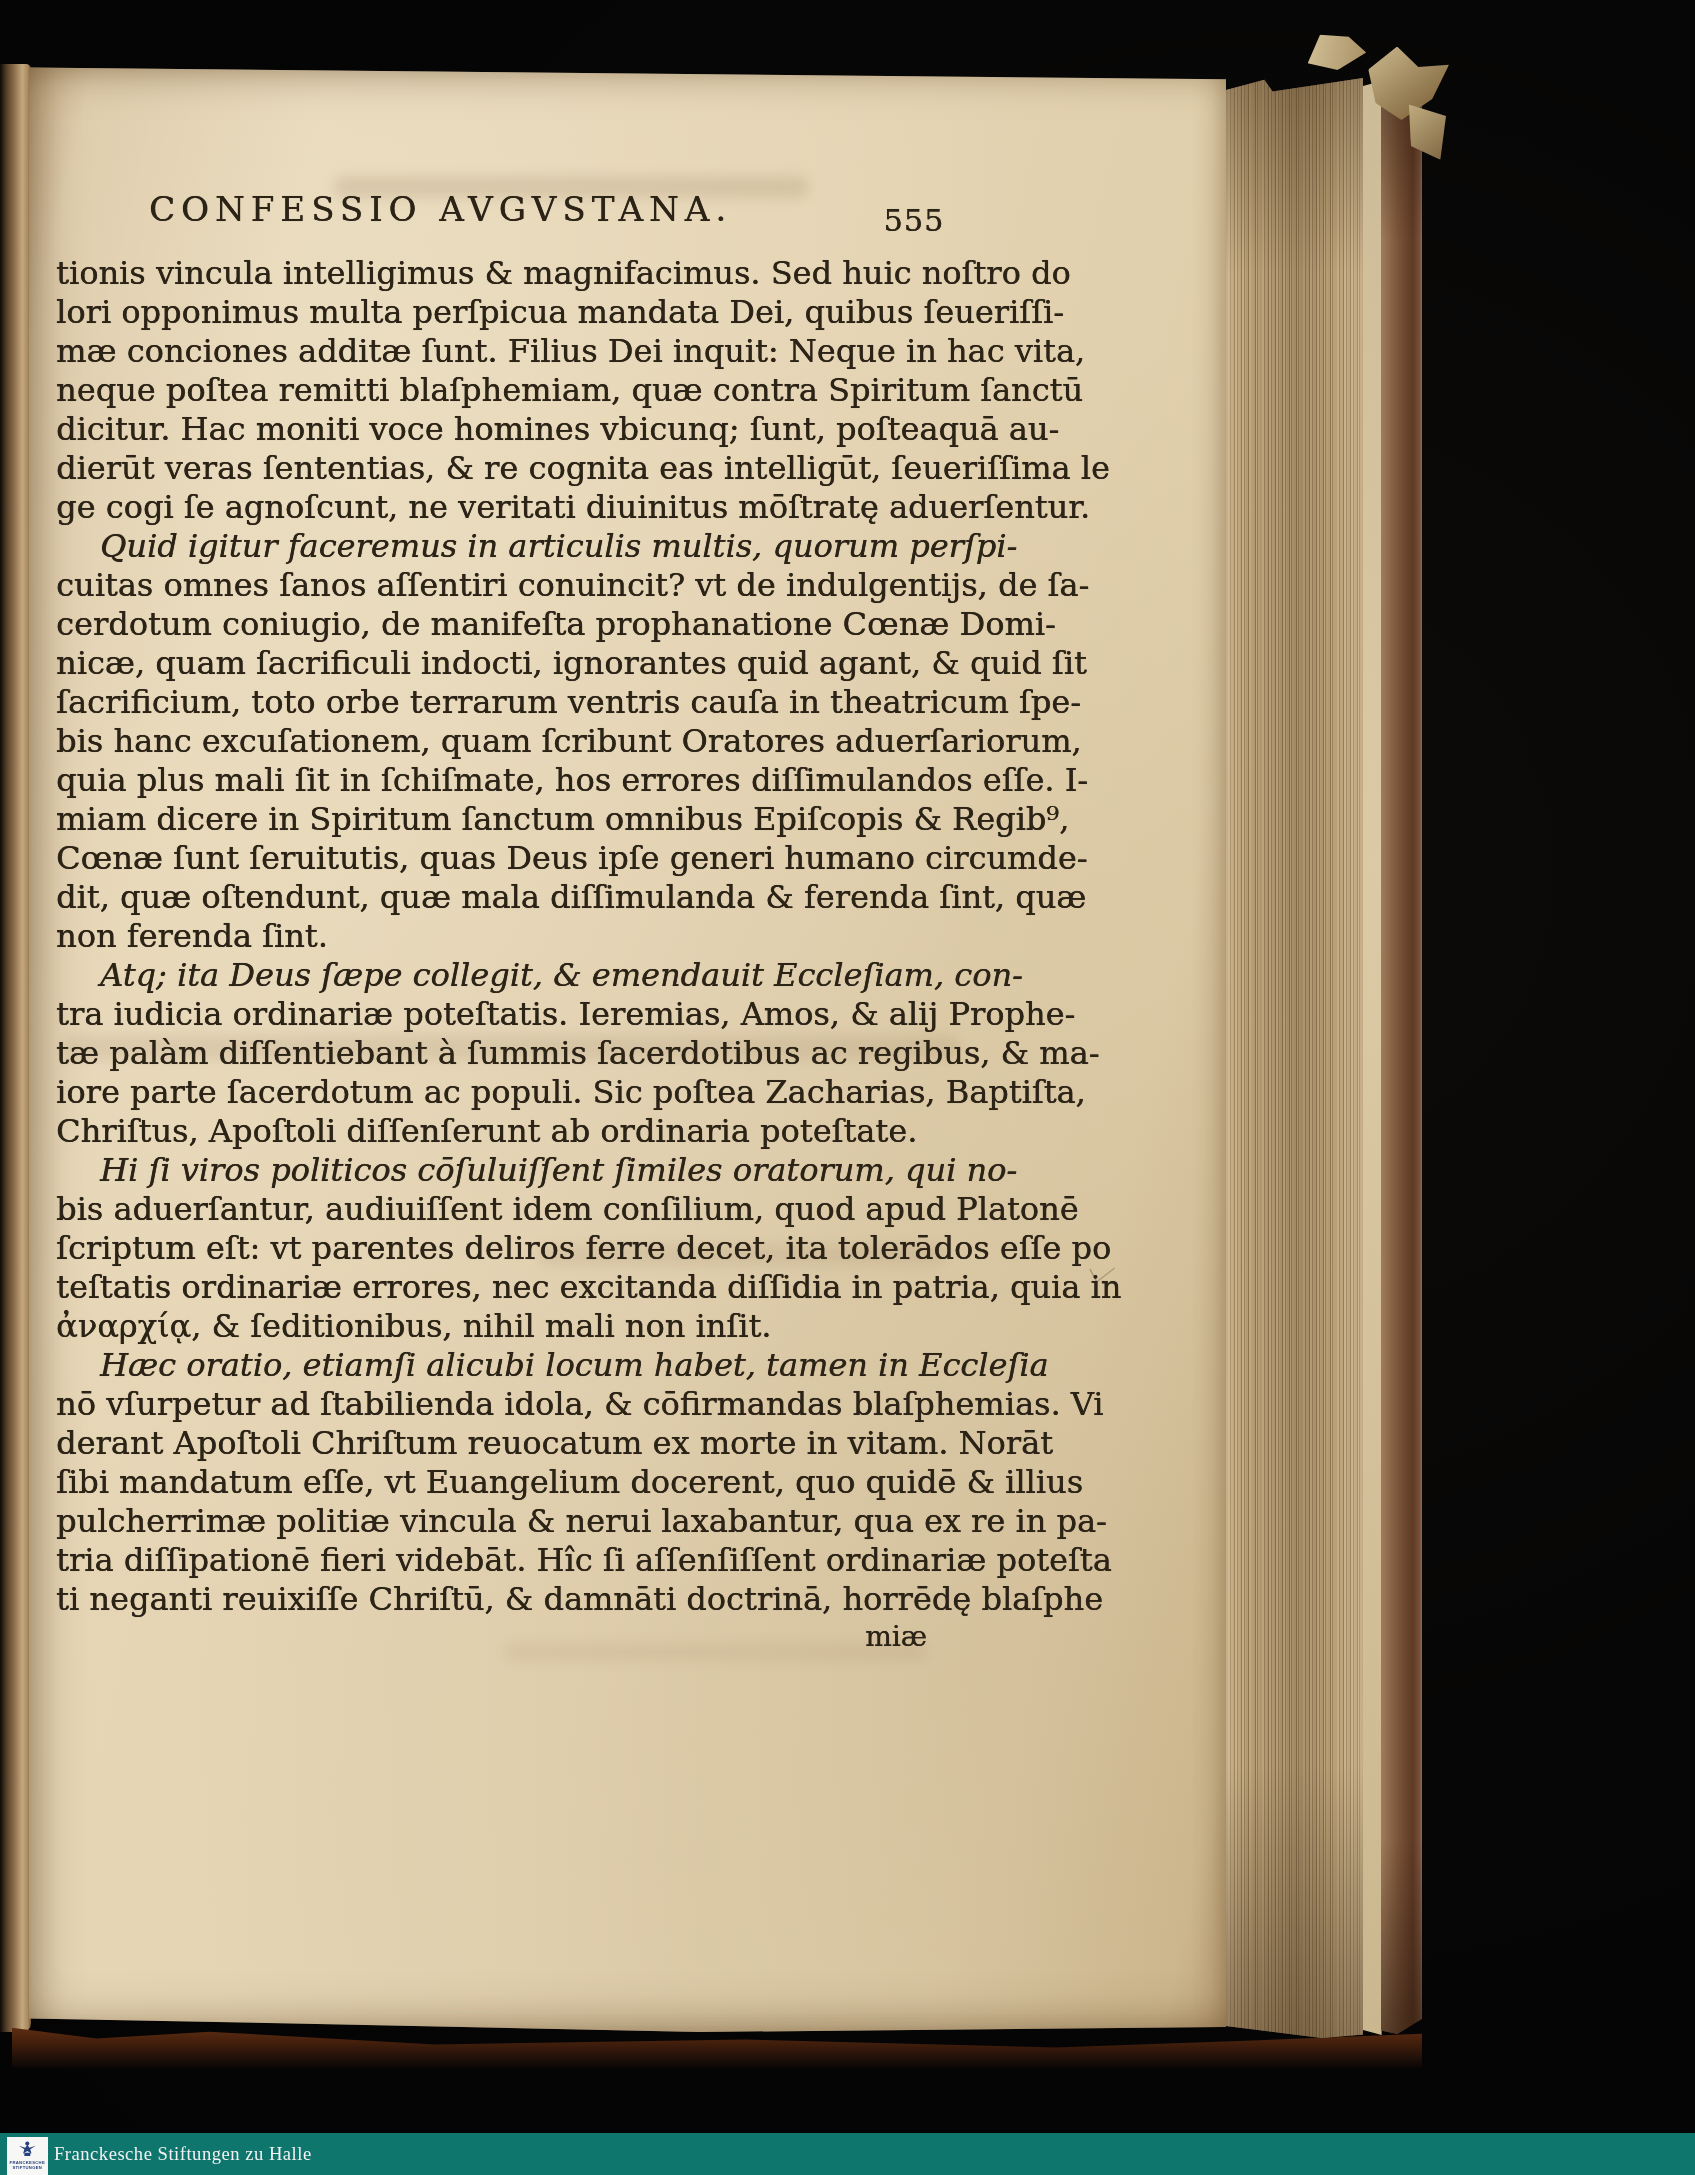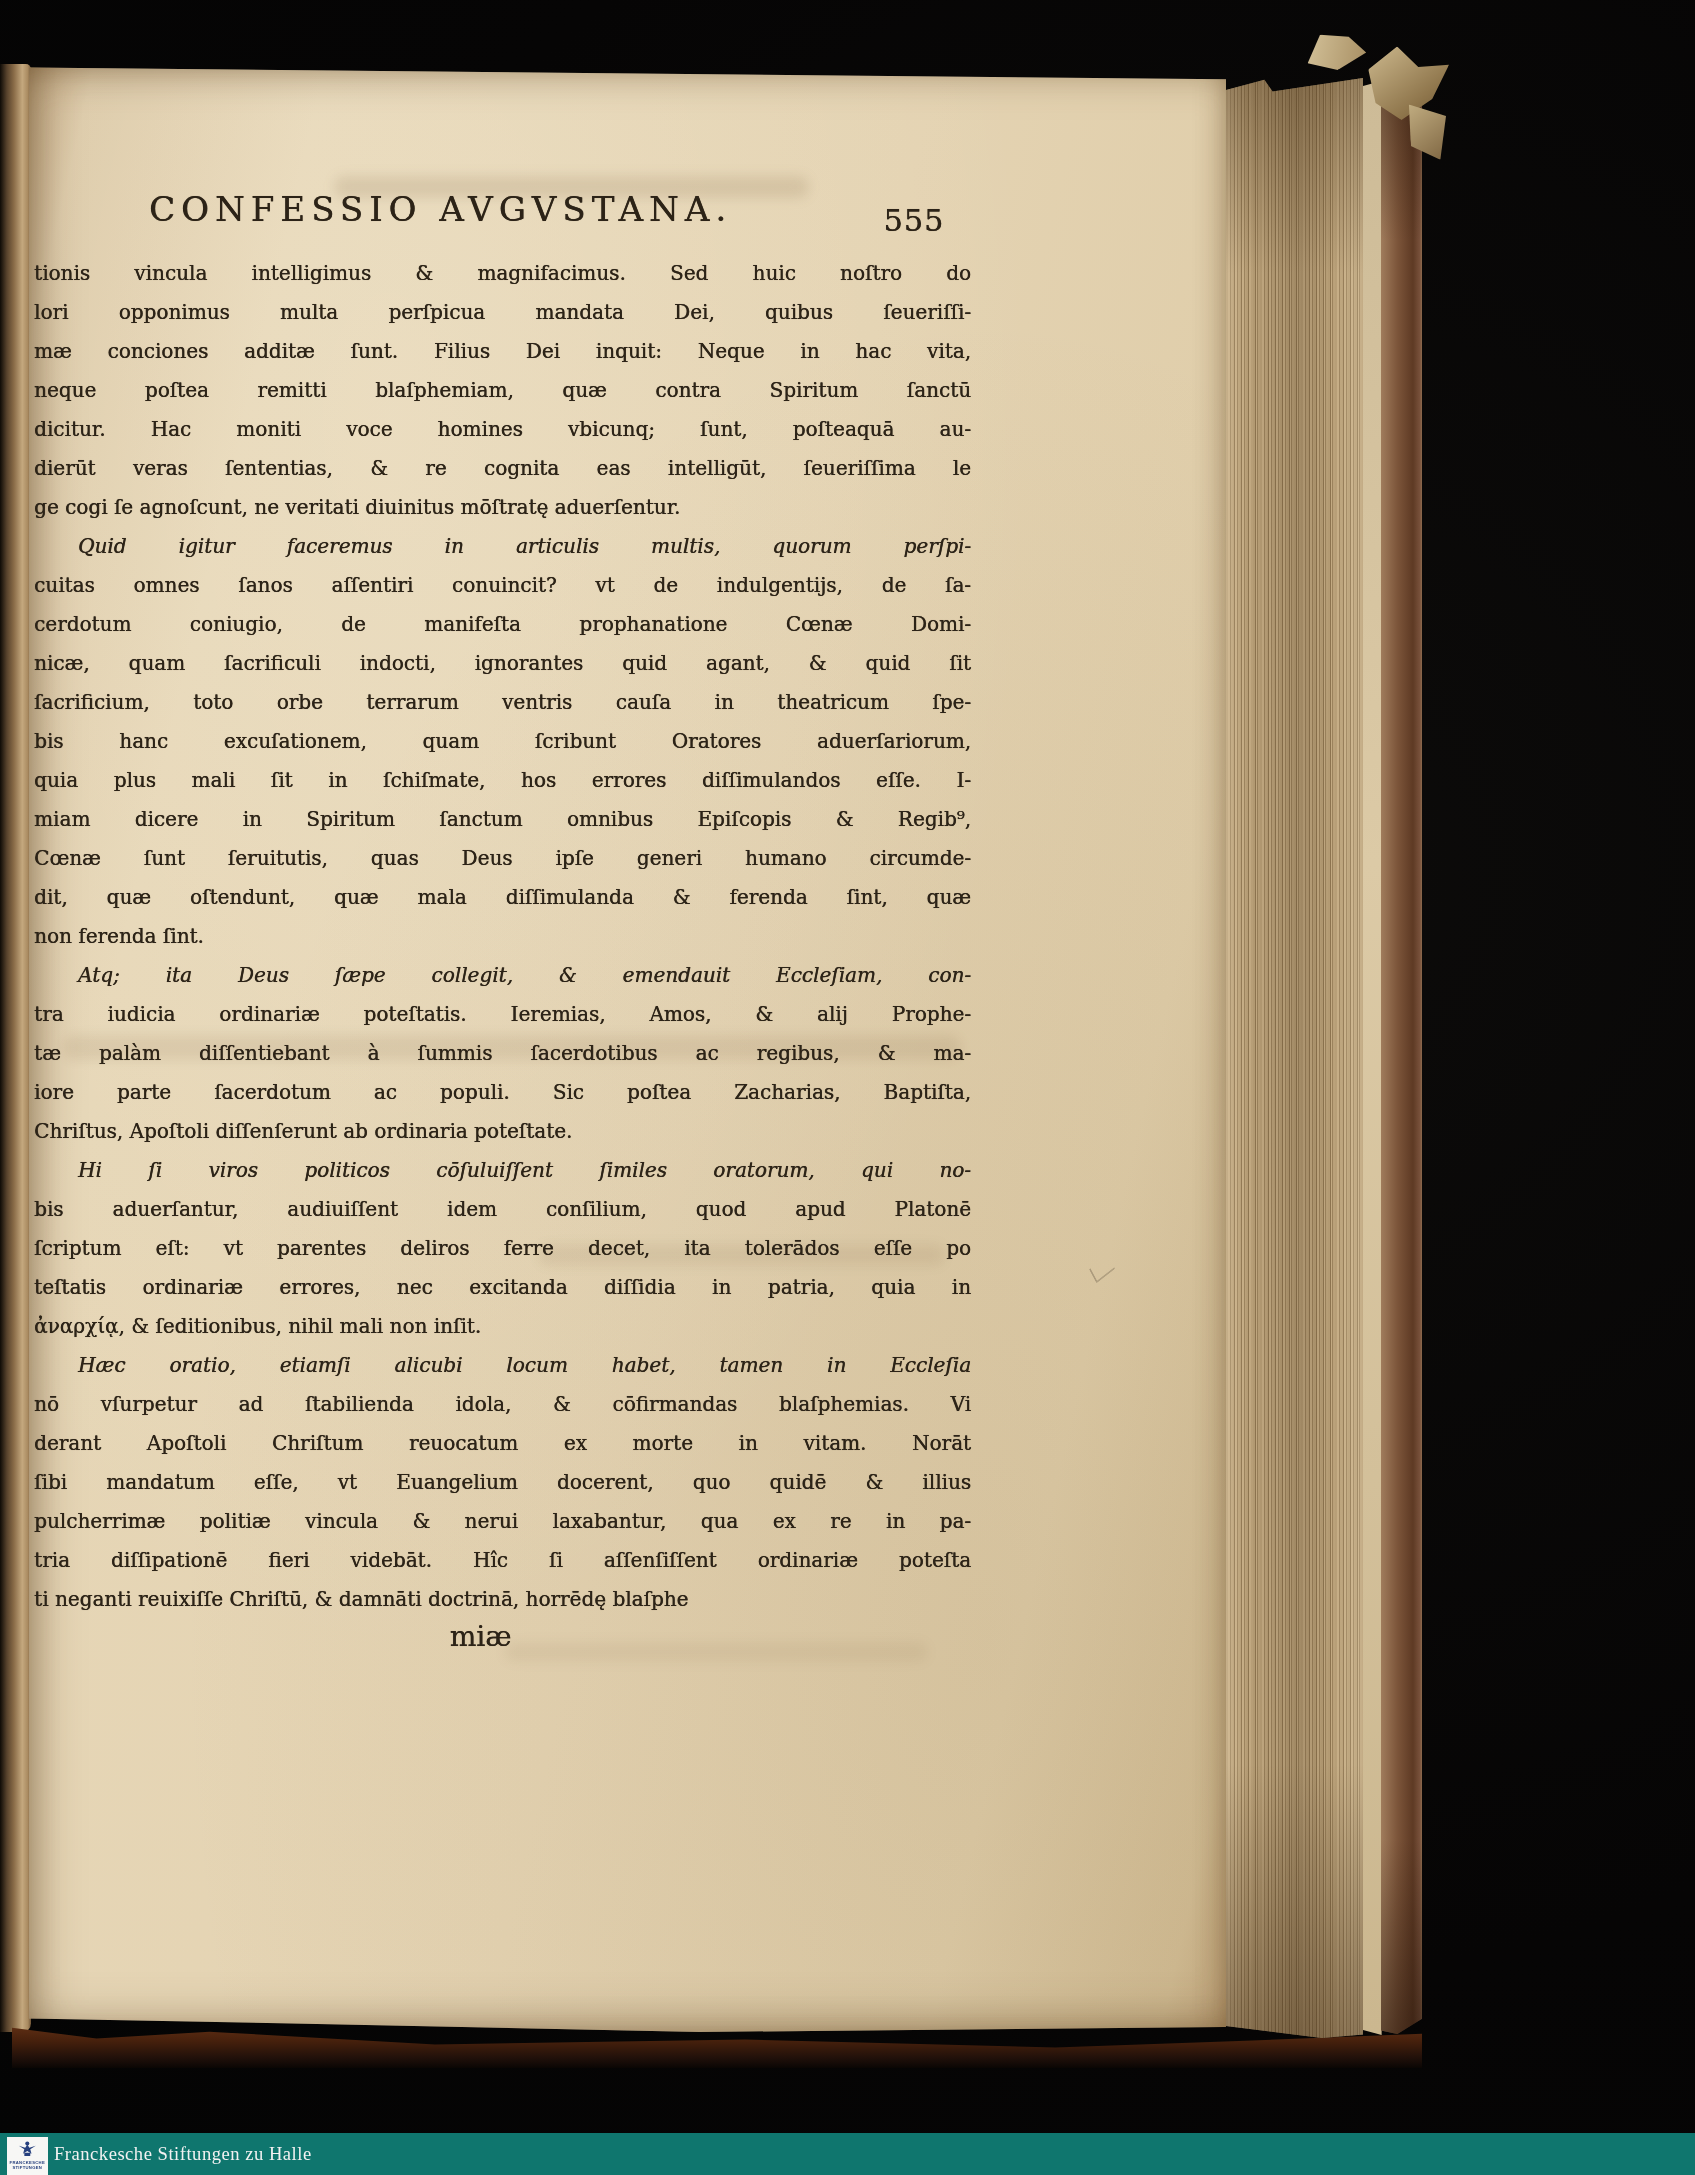--- a/index.html
+++ b/index.html
@@ -41,25 +41,25 @@
     border-left:2.5px solid rgba(70,58,44,.30);border-bottom:2.5px solid rgba(70,58,44,.26);
     transform:rotate(-38deg) skewX(-10deg);border-radius:1.7px;}
   
   .print{color:#2c2317;
     text-shadow:0.3px 0 0 rgba(44,35,23,.85), 0 0 0.8px rgba(44,35,23,.35);}
   .page-header{position:absolute;left:5.1px;top:125px;width:939px;height:51px;}
   .title{position:absolute;left:115px;top:0;font-size:34px;letter-spacing:6px;
     font-weight:normal;white-space:nowrap;}
   .pagenum{position:absolute;right:29px;top:13.6px;font-size:30.5px;letter-spacing:0.8px;}
   .text-block{position:absolute;left:5.1px;top:190px;width:937px;}
-  .ln{font-size:20px;height:39px;line-height:39px;white-space:nowrap;
-    text-align:justify;text-align-last:justify;overflow:visible;}
+  .ln{font-size:32px;height:39px;line-height:39px;white-space:nowrap;
+    text-align:justify;text-align-last:justify;overflow:visible;margin-left:22px;}
   .ln.ind{text-indent:44px;font-style:italic;}
   .ln.end{text-align-last:left;}
-  .catchword{font-size:28px;height:39px;line-height:39px;text-align:center;
+  .catchword{font-size:28px;height:39px;line-height:39px;text-align:right;
     padding-right:44px;margin-top:-1.7px;}
   
   .fore-edge{position:absolute;left:1226px;top:78px;width:137px;height:1960px;z-index:2;
     background:
       linear-gradient(180deg, rgba(70,48,22,.38) 0%, rgba(70,48,22,0) 10%, rgba(70,48,22,0) 86%, rgba(60,40,18,.42) 100%),
       linear-gradient(90deg, rgba(255,240,210,.22) 0%, rgba(0,0,0,0) 14%, rgba(60,40,18,.18) 55%, rgba(0,0,0,0) 78%, rgba(255,240,210,.18) 96%),
       repeating-linear-gradient(90deg,#b69d75 0 1.7px,#8e7550 1.7px 2.5px,#c4ab83 2.5px 4.2px,#9b825c 4.2px 5.1px,#baa179 5.1px 6.8px);
     clip-path:polygon(0 12px,28% 1.7px,34% 13.6px,100% 0,100% calc(100% - 3.4px),70% 100%,0 calc(100% - 12px));}
   .endpaper-band{position:absolute;left:1363px;top:81px;width:18.6px;height:1954px;z-index:2;
     background:linear-gradient(180deg,#cdbb97 0%,#dccaa6 40%,#cbb78f 100%);

